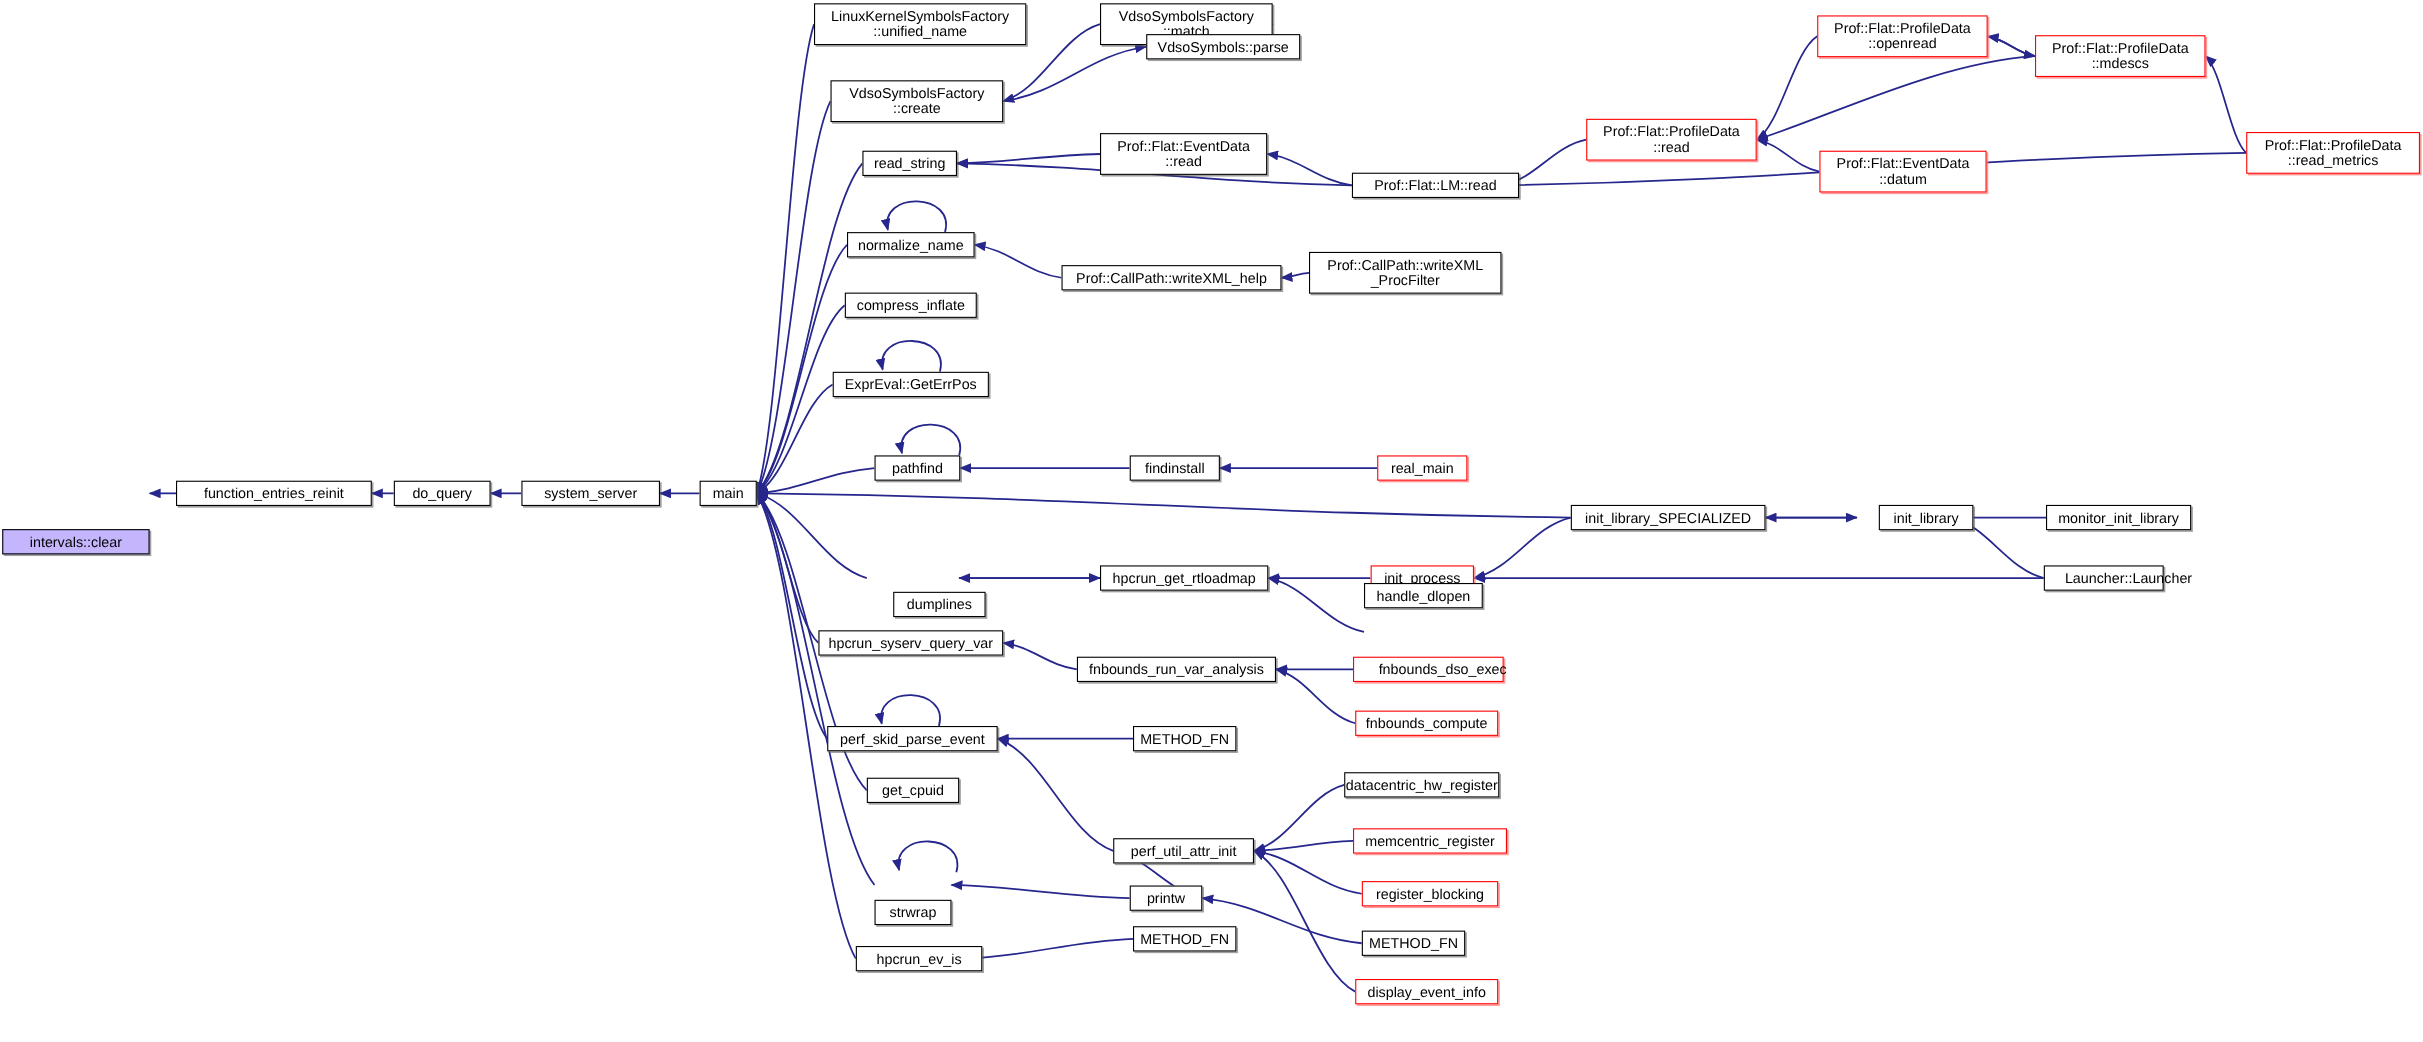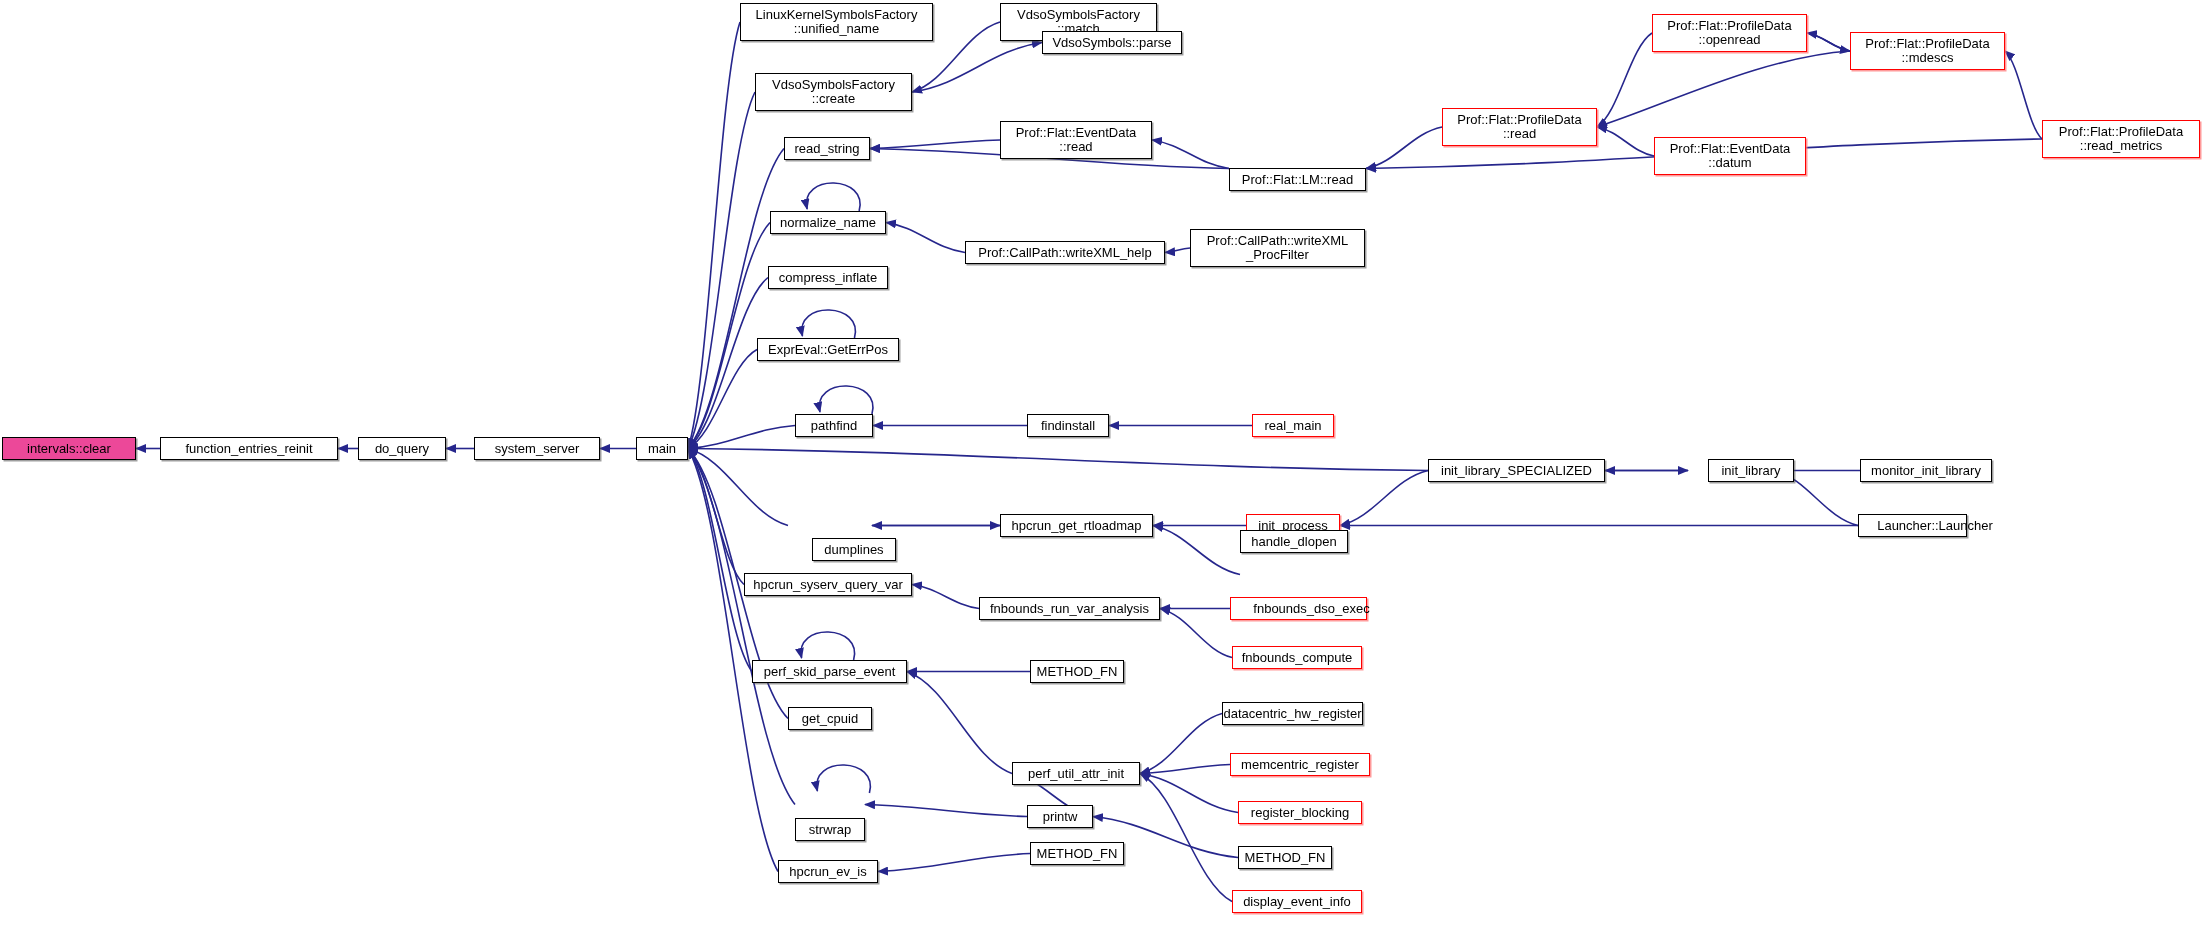--- a/index.html
+++ b/index.html
@@ -4,21 +4,21 @@
 <style>
   html,body{margin:0;padding:0;background:#ffffff;}
   body{font-family:"Liberation Sans","DejaVu Sans",sans-serif;}
   #graph{position:relative;width:2203px;height:947px;background:#ffffff;overflow:hidden;}
   svg.edges{position:absolute;left:0;top:0;width:2203px;height:947px;pointer-events:none;}
   .node{position:absolute;box-sizing:border-box;display:flex;align-items:center;justify-content:center;
         text-align:center;background:#ffffff;border:1px solid #000000;
         font-size:13px;line-height:14px;color:#000000;white-space:pre;
         box-shadow:1.5px 1.5px 0 0 rgba(80,80,80,0.55);}
   .node.red{border-color:#ff0000;box-shadow:1.5px 1.5px 0 0 rgba(255,120,120,0.75);}
-  .node.cur{background:#ec4899;}
+  .node.cur{background:#c4b5fd;margin-top:44px;}
   .node span{display:block;}
 </style>
 </head>
 <body>
 
 <div id="graph">
   <svg class="edges" id="edge-layer" viewBox="0 0 2203 947" xmlns="http://www.w3.org/2000/svg">
     <defs>
       <marker id="ah" markerWidth="11" markerHeight="9" refX="10" refY="4.5" orient="auto" markerUnits="userSpaceOnUse">
         <path d="M0,0 L11,4.5 L0,9 z" fill="#26268c"></path>
@@ -104,21 +104,21 @@
       <div class="node" style="left: 784px; top: 137px; width: 86px; height: 23px;"><span>read_string</span></div>
       <div class="node" style="left: 770px; top: 211px; width: 116px; height: 23px;"><span>normalize_name</span></div>
       <div class="node" style="left: 768px; top: 266px; width: 120px; height: 23px;"><span>compress_inflate</span></div>
       <div class="node" style="left: 757px; top: 338px; width: 142px; height: 23px;"><span>ExprEval::GetErrPos</span></div>
       <div class="node" style="left: 795px; top: 414px; width: 78px; height: 23px;"><span>pathfind</span></div>
       <div class="node" style="left: 812px; top: 514px; width: 84px; height: 23px; margin-top: 24px;"><span>dumplines</span></div>
       <div class="node" style="left: 744px; top: 573px; width: 168px; height: 23px;"><span>hpcrun_syserv_query_var</span></div>
       <div class="node" style="left: 752px; top: 660px; width: 155px; height: 23px;"><span>perf_skid_parse_event</span></div>
       <div class="node" style="left: 788px; top: 707px; width: 84px; height: 23px;"><span>get_cpuid</span></div>
       <div class="node" style="left: 795px; top: 793px; width: 70px; height: 23px; margin-top: 25px;"><span>strwrap</span></div>
-      <div class="node" style="left: 778px; top: 860px; width: 100px; height: 23px;"><span>hpcrun_ev_is</span></div>
+      <div class="node" style="left: 778px; top: 860px; width: 115px; height: 23px;"><span>hpcrun_ev_is</span></div>
       <div class="node" style="left: 1000px; top: 3px; width: 157px; height: 38px;"><span>VdsoSymbolsFactory
 ::match</span></div>
       <div class="node" style="left: 1042px; top: 31px; width: 140px; height: 23px;"><span>VdsoSymbols::parse</span></div>
       <div class="node" style="left: 1000px; top: 121px; width: 152px; height: 38px;"><span>Prof::Flat::EventData
 ::read</span></div>
       <div class="node" style="left: 965px; top: 241px; width: 200px; height: 23px;"><span>Prof::CallPath::writeXML_help</span></div>
       <div class="node" style="left: 1190px; top: 229px; width: 175px; height: 38px;"><span>Prof::CallPath::writeXML
 _ProcFilter</span></div>
       <div class="node" style="left: 1027px; top: 414px; width: 82px; height: 23px;"><span>findinstall</span></div>
       <div class="node red" style="left: 1252px; top: 414px; width: 82px; height: 23px;"><span>real_main</span></div>
@@ -130,21 +130,21 @@
       <div class="node" style="left: 1030px; top: 660px; width: 94px; height: 23px;"><span>METHOD_FN</span></div>
       <div class="node red" style="left: 1232px; top: 646px; width: 130px; height: 23px;"><span>fnbounds_compute</span></div>
       <div class="node" style="left: 1222px; top: 702px; width: 141px; height: 23px;"><span>datacentric_hw_register</span></div>
       <div class="node" style="left: 1012px; top: 762px; width: 128px; height: 23px;"><span>perf_util_attr_init</span></div>
       <div class="node red" style="left: 1230px; top: 753px; width: 140px; height: 23px;"><span>memcentric_register</span></div>
       <div class="node" style="left: 1027px; top: 805px; width: 66px; height: 23px;"><span>printw</span></div>
       <div class="node red" style="left: 1238px; top: 801px; width: 124px; height: 23px;"><span>register_blocking</span></div>
       <div class="node" style="left: 1238px; top: 846px; width: 94px; height: 23px;"><span>METHOD_FN</span></div>
       <div class="node" style="left: 1030px; top: 842px; width: 94px; height: 23px;"><span>METHOD_FN</span></div>
       <div class="node red" style="left: 1232px; top: 890px; width: 130px; height: 23px;"><span>display_event_info</span></div>
-      <div class="node" style="left: 1229px; top: 168px; width: 137px; height: 23px;"><span>Prof::Flat::LM::read</span></div>
+      <div class="node" style="left: 1229px; top: 157px; width: 152px; height: 23px;"><span>Prof::Flat::LM::read</span></div>
       <div class="node red" style="left: 1652px; top: 14px; width: 155px; height: 38px;"><span>Prof::Flat::ProfileData
 ::openread</span></div>
       <div class="node red" style="left: 1850px; top: 32px; width: 155px; height: 38px;"><span>Prof::Flat::ProfileData
 ::mdescs</span></div>
       <div class="node red" style="left: 1442px; top: 108px; width: 155px; height: 38px;"><span>Prof::Flat::ProfileData
 ::read</span></div>
       <div class="node red" style="left: 1654px; top: 137px; width: 152px; height: 38px;"><span>Prof::Flat::EventData
 ::datum</span></div>
       <div class="node red" style="left: 2042px; top: 120px; width: 158px; height: 38px;"><span>Prof::Flat::ProfileData
 ::read_metrics</span></div>

